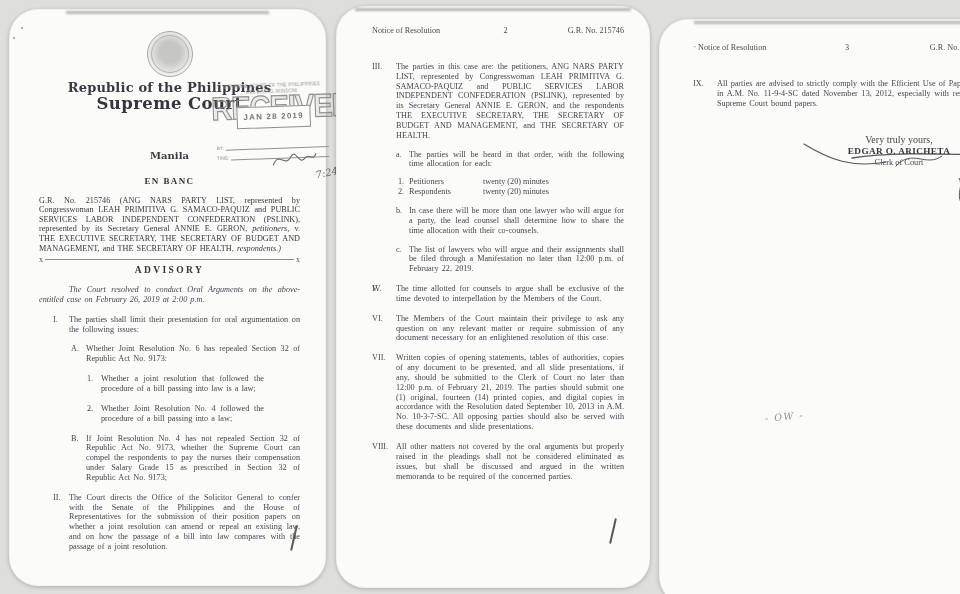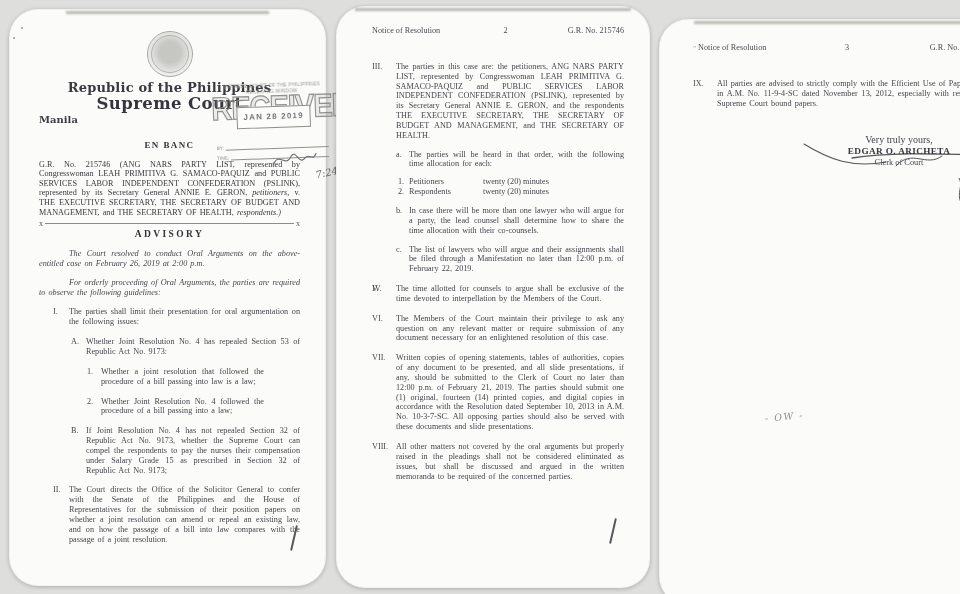--- a/index.html
+++ b/index.html
@@ -20,21 +20,21 @@
   
   .seal{width:44px;height:44px;border-radius:50%;margin:2px auto 4px;position:relative;
         border:1.5px solid #a6a6a2;background:radial-gradient(circle at 50% 46%, #c6c6c2 0 32%, #efefeb 70%);
         filter:blur(.2px);}
   .seal::after{content:"";position:absolute;inset:3px;border:1px solid #b4b4b0;border-radius:50%;}
   .h-republic{font-family:"DejaVu Serif",serif;font-weight:bold;font-size:13px;line-height:1.1;
               text-align:center;color:#393940;letter-spacing:.2px;}
   .h-court{font-family:"DejaVu Serif",serif;font-weight:bold;font-size:16.5px;line-height:1.15;
            text-align:center;color:#35353c;letter-spacing:.4px;}
   .h-manila{font-family:"DejaVu Serif",serif;font-weight:bold;font-size:10px;line-height:1.15;
-            text-align:left;color:#3c3c43;}
+            text-align:center;color:#3c3c43;margin-top:36px;}
   .en-banc{text-align:center;font-weight:bold;font-size:9px;letter-spacing:1.4px;margin-top:14px;color:#34343b;}
 
   .caption{margin-top:9px;line-height:1.17;color:#38383f;}
   .x-sep{display:flex;align-items:center;margin-top:2px;font-size:8px;color:#55555a;}
   .x-sep .rule{flex:1;border-top:1px solid #8d8d91;margin:0 2px;height:0;}
   .advisory{text-align:center;font-weight:bold;font-size:9.5px;letter-spacing:2.4px;margin-top:0;color:#33333a;}
   .p-ind{margin-top:9px;text-indent:30px;font-style:italic;}
 
   .g-item{position:relative;margin-top:10px;}
   .g-item .num{position:absolute;left:0;top:0;}
@@ -129,29 +129,28 @@
 
     <div class="x-sep">
       <span>x</span>
       <span class="rule"></span>
       <span>x</span>
     </div>
 
     <div class="advisory">ADVISORY</div>
 
     <div class="p-ind jus">The Court resolved to conduct Oral Arguments on the above-entitled case on February 26, 2019 at 2:00 p.m.</div>
-    <div class="p-ind jus">For orderly proceeding of Oral Arguments, the parties are required to observe the following guidelines:</div>
 
     <div class="g-item lvl1 jus">
       <span class="num">I.</span>
       <span>The parties shall limit their presentation for oral argumentation on the following issues:</span>
     </div>
     <div class="g-item lvl2 jus">
       <span class="num">A.</span>
-      <span>Whether Joint Resolution No. 4 has repealed Section 53 of Republic Act No. 9173:</span>
+      <span>Whether Joint Resolution No. 6 has repealed Section 32 of Republic Act No. 9173:</span>
     </div>
     <div class="g-item lvl3 jus">
       <span class="num">1.</span>
       <span>Whether a joint resolution that followed the procedure of a bill passing into law is a law;</span>
     </div>
     <div class="g-item lvl3 jus">
       <span class="num">2.</span>
       <span>Whether Joint Resolution No. 4 followed the procedure of a bill passing into a law;</span>
     </div>
     <div class="g-item lvl2 jus">

